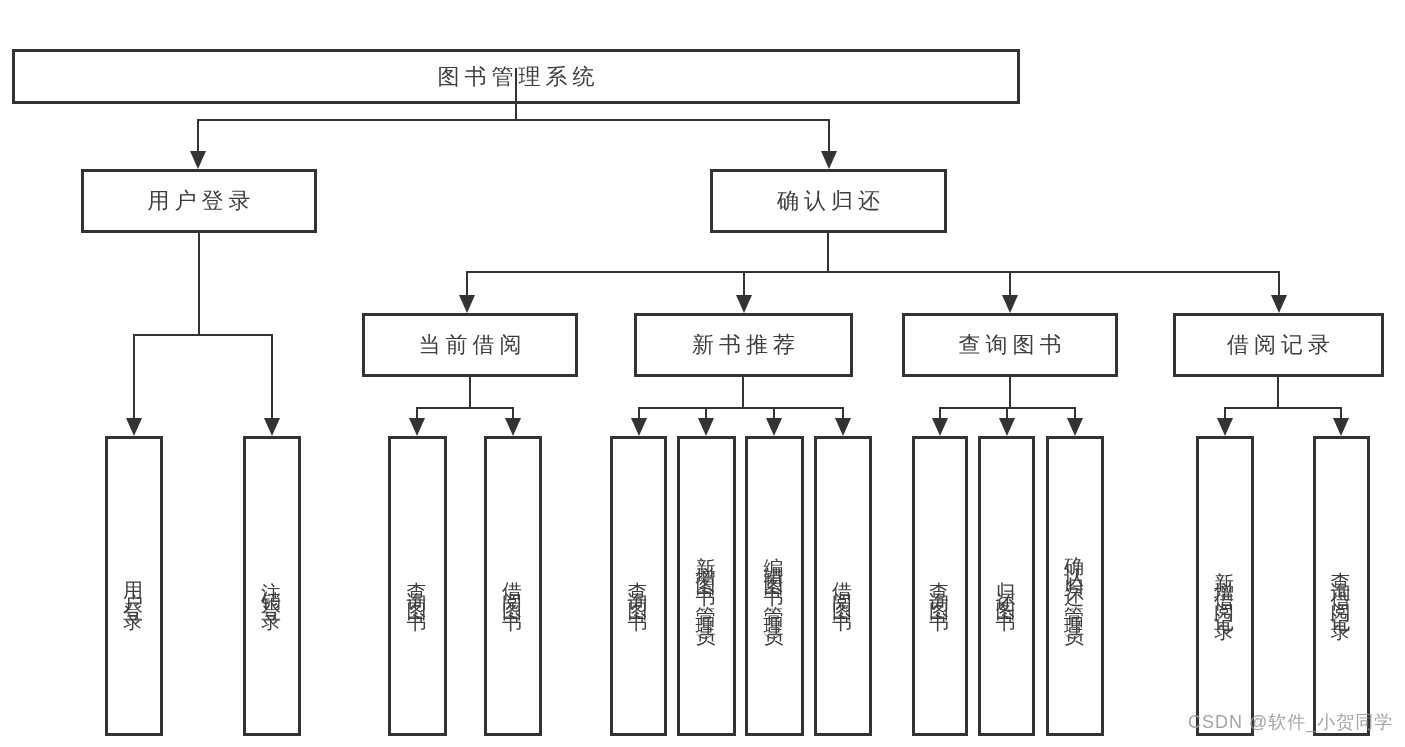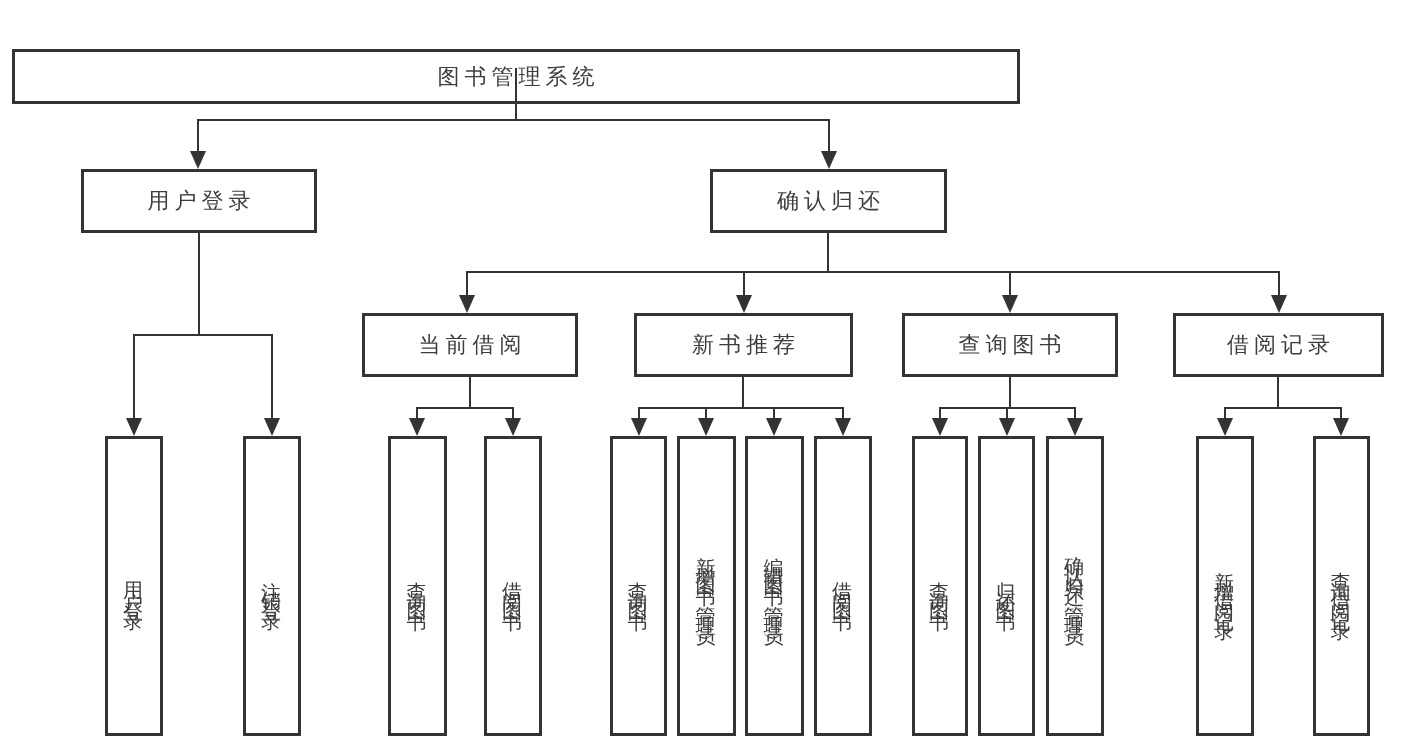--- a/index.html
+++ b/index.html
@@ -189,14 +189,15 @@
     <span>确认归还（管理员）</span>
   </div>
 
   <div class="box v" style="left:1196px; top:436px; width:58px; height:300px;">
     <span>新增借阅记录</span>
   </div>
   <div class="box v" style="left:1313px; top:436px; width:57px; height:300px;">
     <span>查询借阅记录</span>
   </div>
 
+  <div class="watermark">CSDN @软件_小贺同学</div>
 
 </div>
 
 </body></html>

